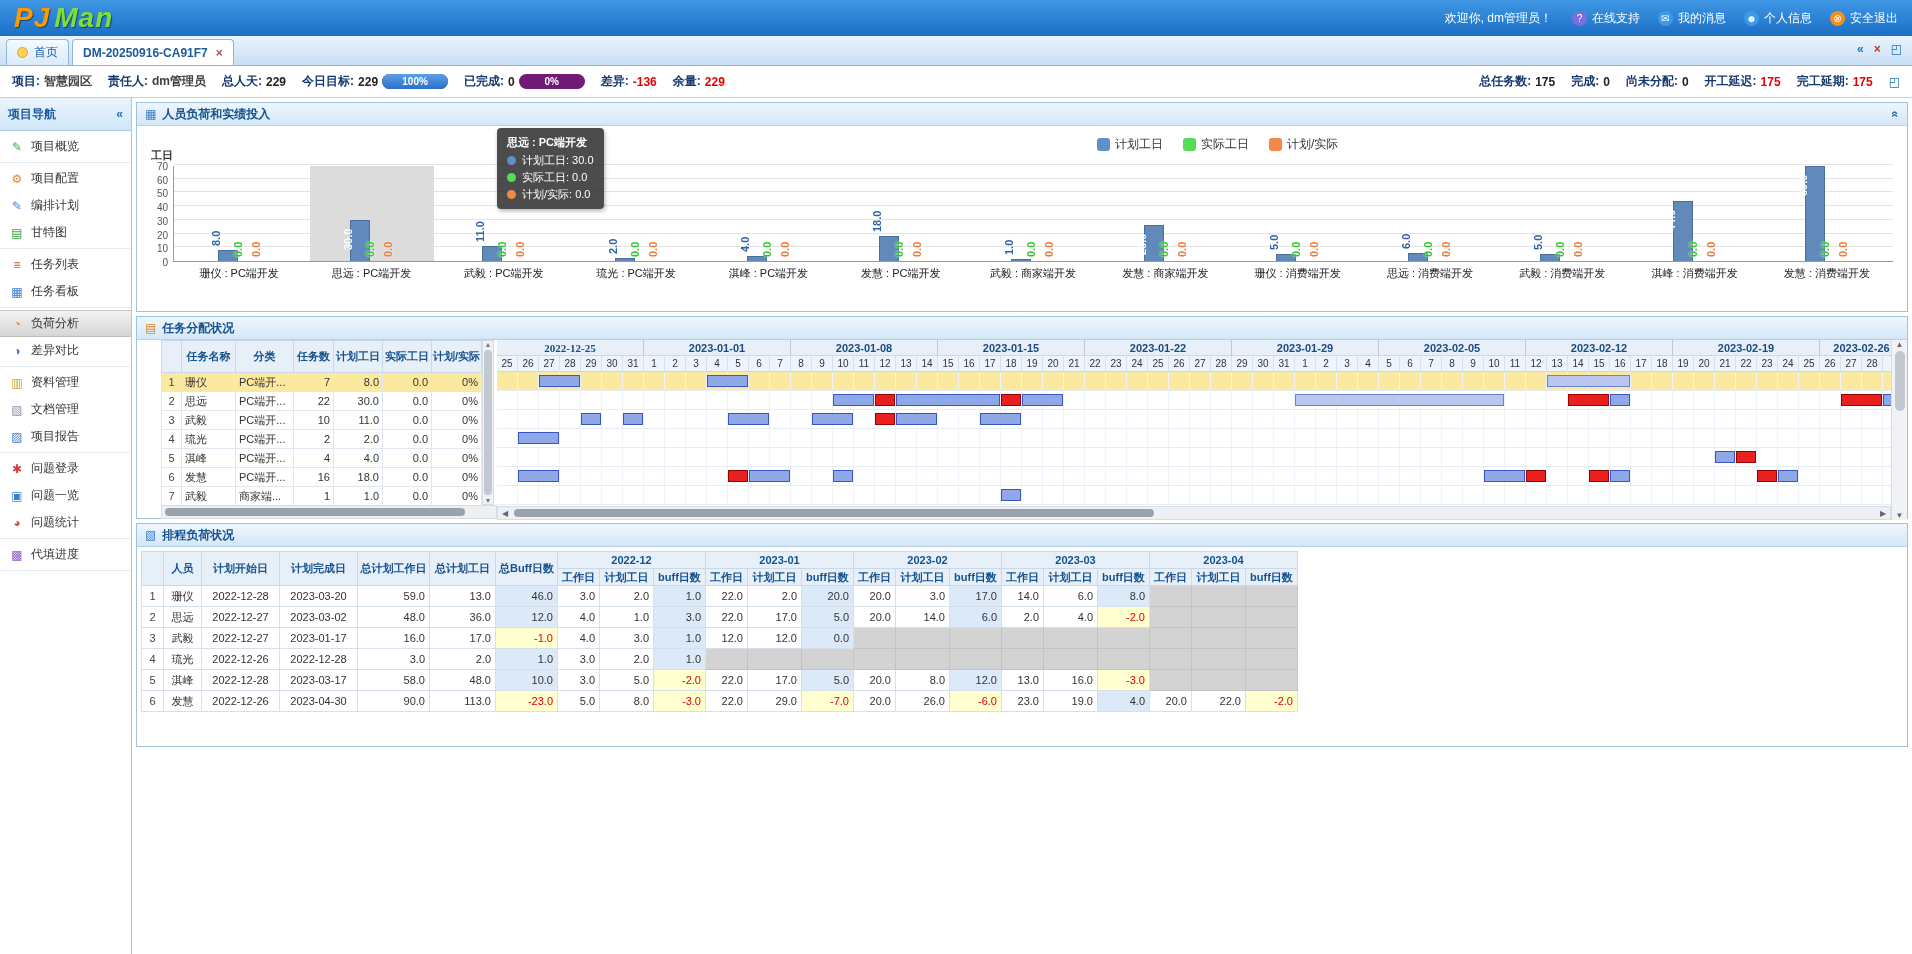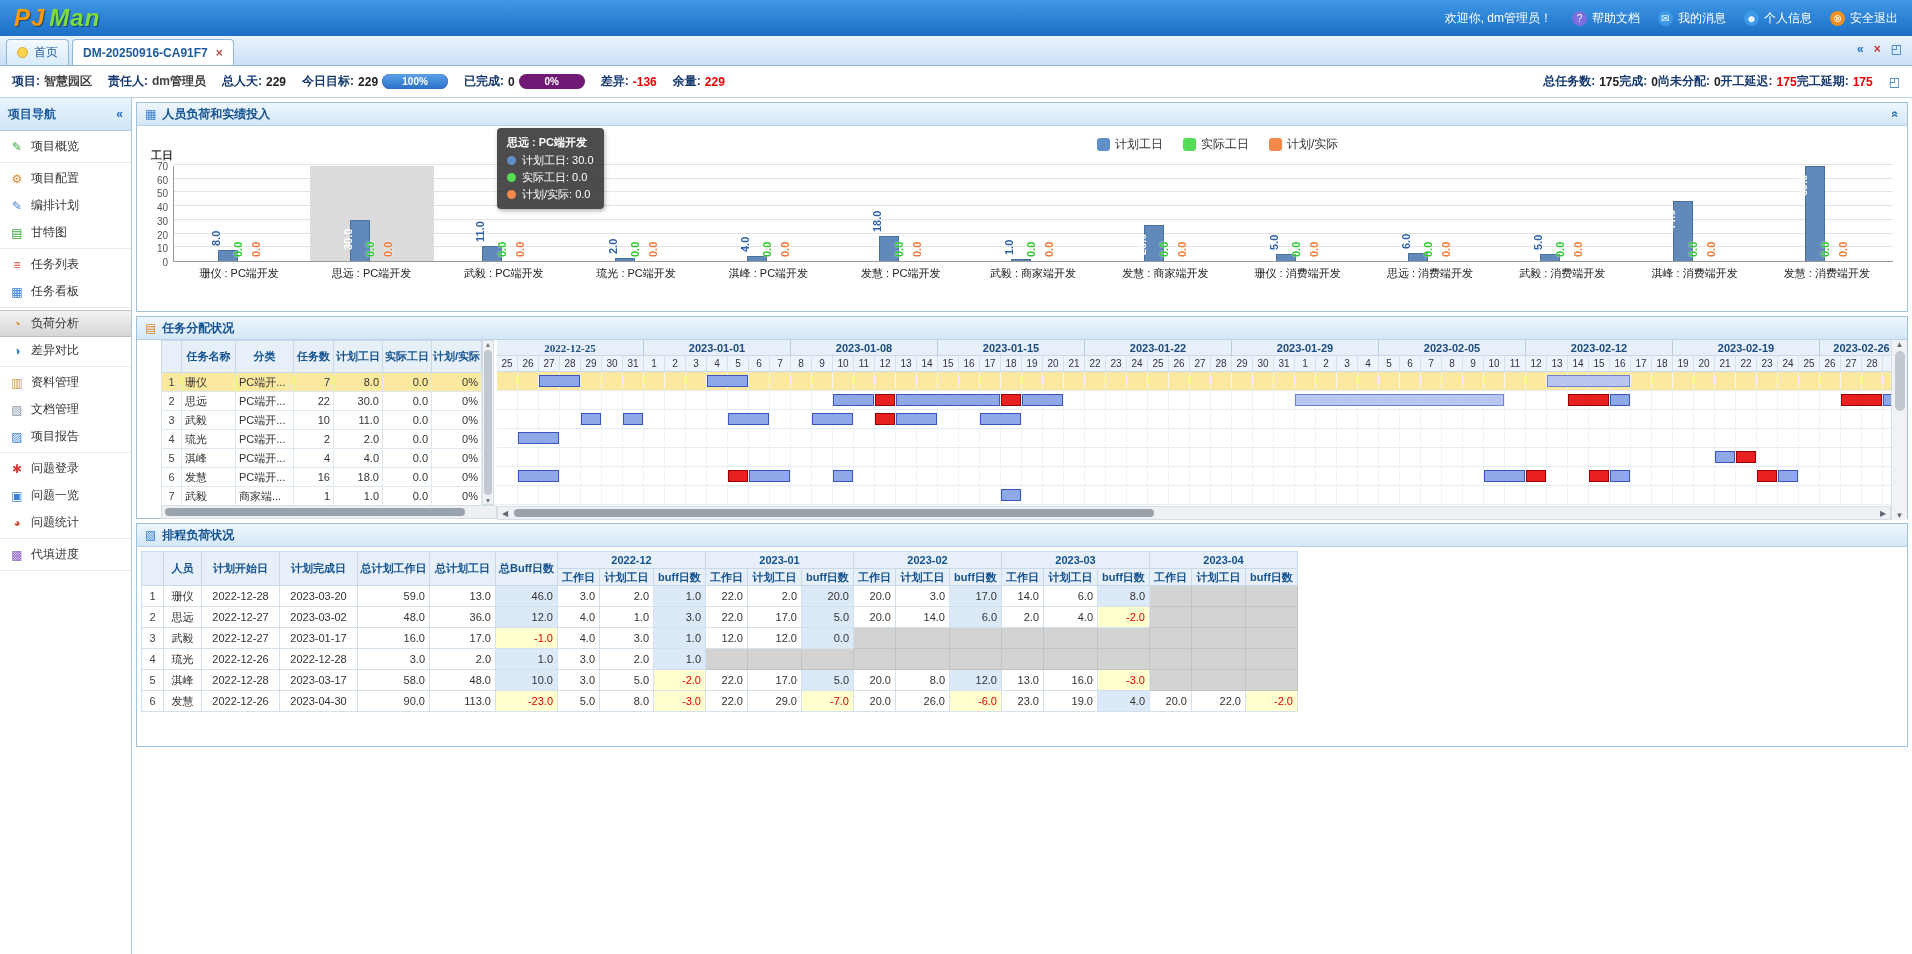--- a/index.html
+++ b/index.html
@@ -2,21 +2,21 @@
 <html><head>
 <meta charset="utf-8">
 <style>
 * { margin:0; padding:0; box-sizing:border-box; }
 html,body { width:1912px; height:954px; }
 body { font-family:"Liberation Sans","DejaVu Sans",sans-serif; font-size:12px; color:#333; background:#bdd7ee; overflow:hidden; }
 .app { width:1912px; height:954px; display:flex; flex-direction:column; }
 
 
 .topbar { height:36px; background:linear-gradient(#3f97e4,#1b6fc6); display:flex; align-items:center; justify-content:space-between; padding:0 14px; flex:none; }
-.logo { font-size:24px; font-weight:bold; font-style:italic; letter-spacing:1px; }
+.logo { font-size:28px; font-weight:bold; font-style:italic; letter-spacing:1px; }
 .logo-pj { color:#ff9900; text-shadow:1px 1px 1px rgba(0,0,0,.45); }
 .logo-man { color:#7ede3a; margin-left:4px; text-shadow:1px 1px 1px rgba(0,0,0,.45); }
 .top-right { display:flex; align-items:center; gap:20px; color:#fff; }
 .toplinks { display:flex; gap:18px; }
 .toplink { display:flex; align-items:center; gap:5px; cursor:pointer; }
 .toplink-ic { width:15px; height:15px; border-radius:50%; color:#fff; font-size:10px; line-height:15px; text-align:center; display:inline-block; }
 
 
 .tabbar { height:30px; background:linear-gradient(#eaf4fd,#c9dff4); border-bottom:1px solid #8fb8d8; display:flex; align-items:flex-end; padding:0 6px; flex:none; position:relative; }
 .tab { height:26px; margin-right:3px; border:1px solid #8fb8d8; border-bottom:none; border-radius:4px 4px 0 0; padding:0 10px; display:flex; align-items:center; gap:6px; background:linear-gradient(#f4faff,#d9ebfa); color:#1a5a9e; cursor:pointer; }
@@ -144,21 +144,21 @@
 
   <header class="topbar">
     <div class="logo">
       <span class="logo-pj">PJ</span><span class="logo-man">Man</span>
     </div>
     <div class="top-right">
       <span class="welcome">欢迎你, dm管理员！</span>
       <nav class="toplinks" id="toplinks">
           <span class="toplink">
             <span class="toplink-ic" style="background: rgb(123, 111, 224);">?</span>
-            <span>帮助文档</span>
+            <span>在线支持</span>
           </span>
           <span class="toplink">
             <span class="toplink-ic" style="background: rgb(61, 154, 232);">✉</span>
             <span>我的消息</span>
           </span>
           <span class="toplink">
             <span class="toplink-ic" style="background: rgb(61, 154, 232);">☻</span>
             <span>个人信息</span>
           </span>
           <span class="toplink">
@@ -218,21 +218,21 @@
         <span class="ib-item">
           <span class="ib-label">差异:</span>
           <span class="ib-value v-red">-136</span>
         </span>
         <span class="ib-item">
           <span class="ib-label">余量:</span>
           <span class="ib-value v-red">229</span>
         </span>
       </div>
     <div class="ib-right">
-      <span id="ib-right" style="display:inline-flex;align-items:center;">
+      <span id="ib-right" style="display:inline-flex;gap:16px;align-items:center;">
           <span class="ib-item">
             <span class="ib-label">总任务数:</span>
             <span class="ib-value v-dark">175</span>
           </span>
           <span class="ib-item">
             <span class="ib-label">完成:</span>
             <span class="ib-value v-dark">0</span>
           </span>
           <span class="ib-item">
             <span class="ib-label">尚未分配:</span>

